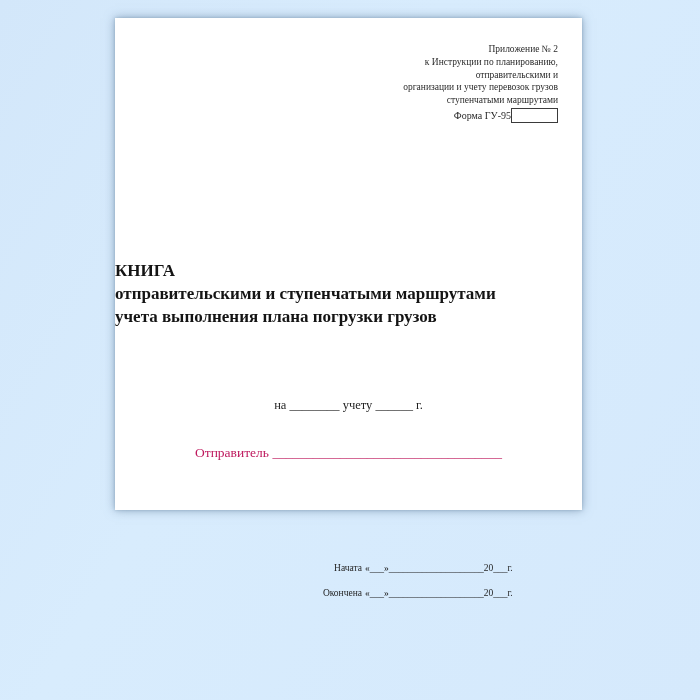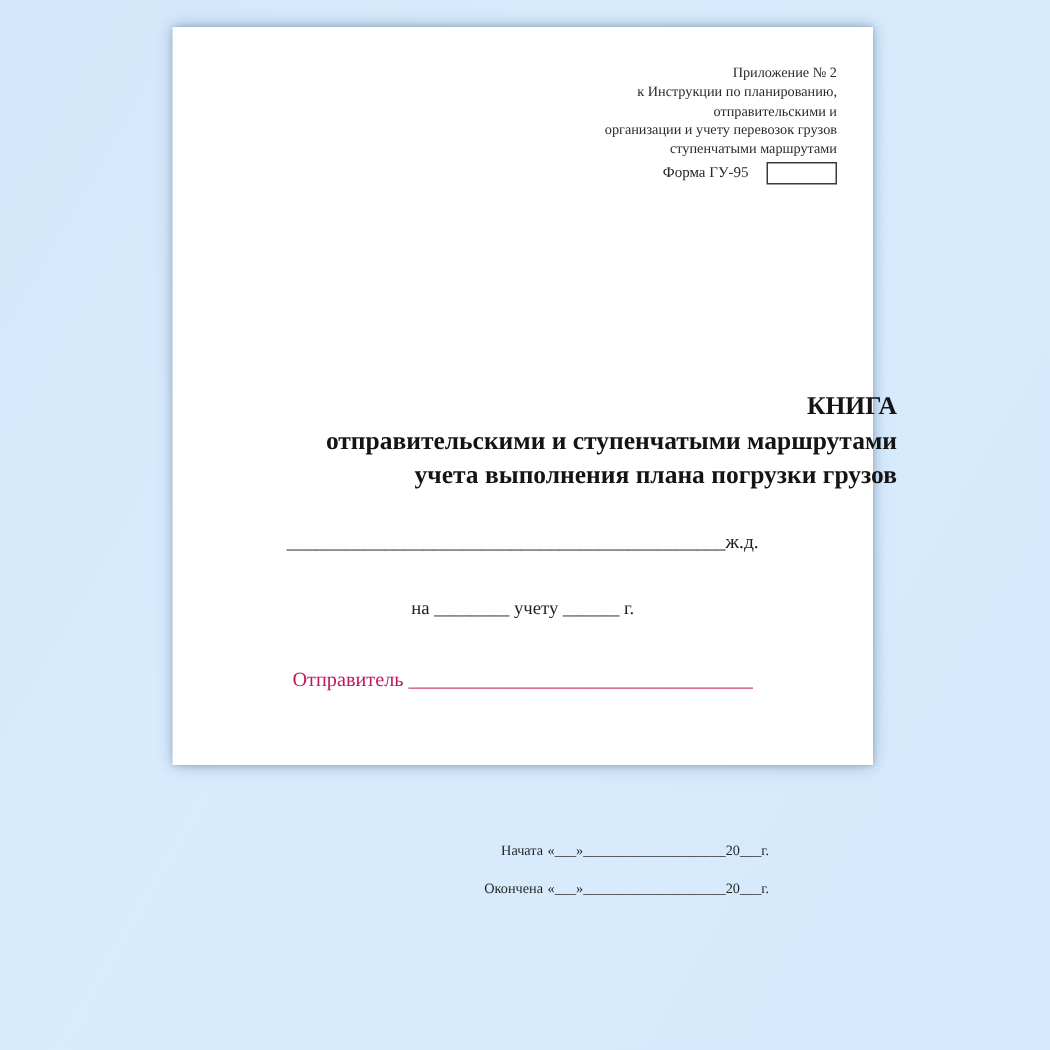--- a/index.html
+++ b/index.html
@@ -35,40 +35,40 @@
     line-height: 12.8px;
     color: #2a2a2a;
     white-space: nowrap;
   }
   .form-row {
     position: absolute;
     top: 90px;
     right: 24px;
     display: flex;
     align-items: center;
-    gap: 12px;
+    gap: 0;
   }
   .form-label {
     font-size: 10px;
     color: #2a2a2a;
     white-space: nowrap;
   }
   .form-box {
     display: inline-block;
     width: 45px;
     height: 13px;
     border: 1px solid #3a3a3a;
     background: #ffffff;
   }
   .title {
     position: absolute;
     top: 241px;
-    left: 16px;
+    left: 0;
     width: 100%;
-    text-align: right;
+    text-align: left;
     font-weight: bold;
     font-size: 17px;
     line-height: 23px;
     color: #141414;
     white-space: nowrap;
   }
   .railway-line {
     position: absolute;
     top: 335px;
     left: 0;
@@ -136,21 +136,20 @@
       <span class="form-label">Форма ГУ-95</span>
       <span class="form-box"></span>
     </div>
 
     <div class="title">
       <div>КНИГА</div>
       <div>отправительскими и ступенчатыми маршрутами</div>
       <div>учета выполнения плана погрузки грузов</div>
     </div>
 
-    <div class="railway-line"><span>_____________________________________________</span><span>ж.д.</span></div>
 
     <div class="month-line">на ________ учету ______ г.</div>
 
     <div class="sender-line"><span>Отправитель</span> <span>__________________________________</span></div>
 
     <div class="footer">
       <div class="frow">
         <span class="flabel">Начата</span>
           <span>«___»____________________20___г.</span>
       </div>

